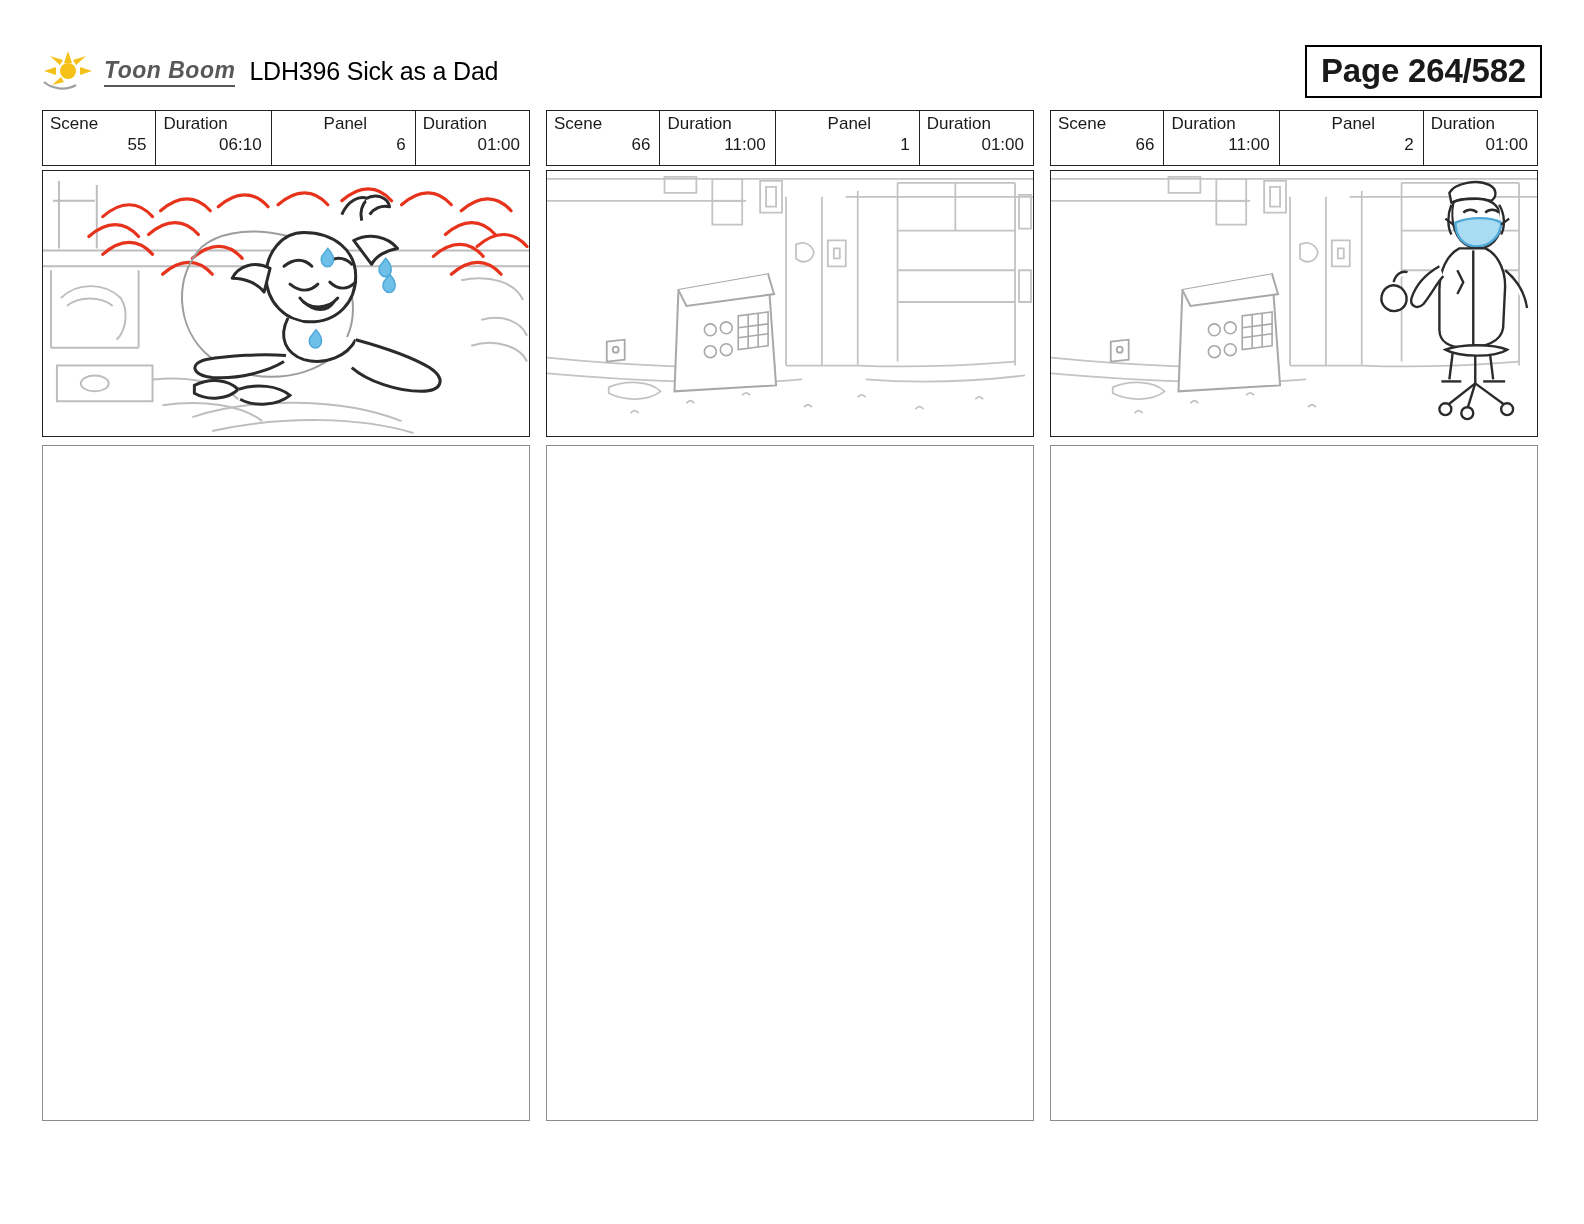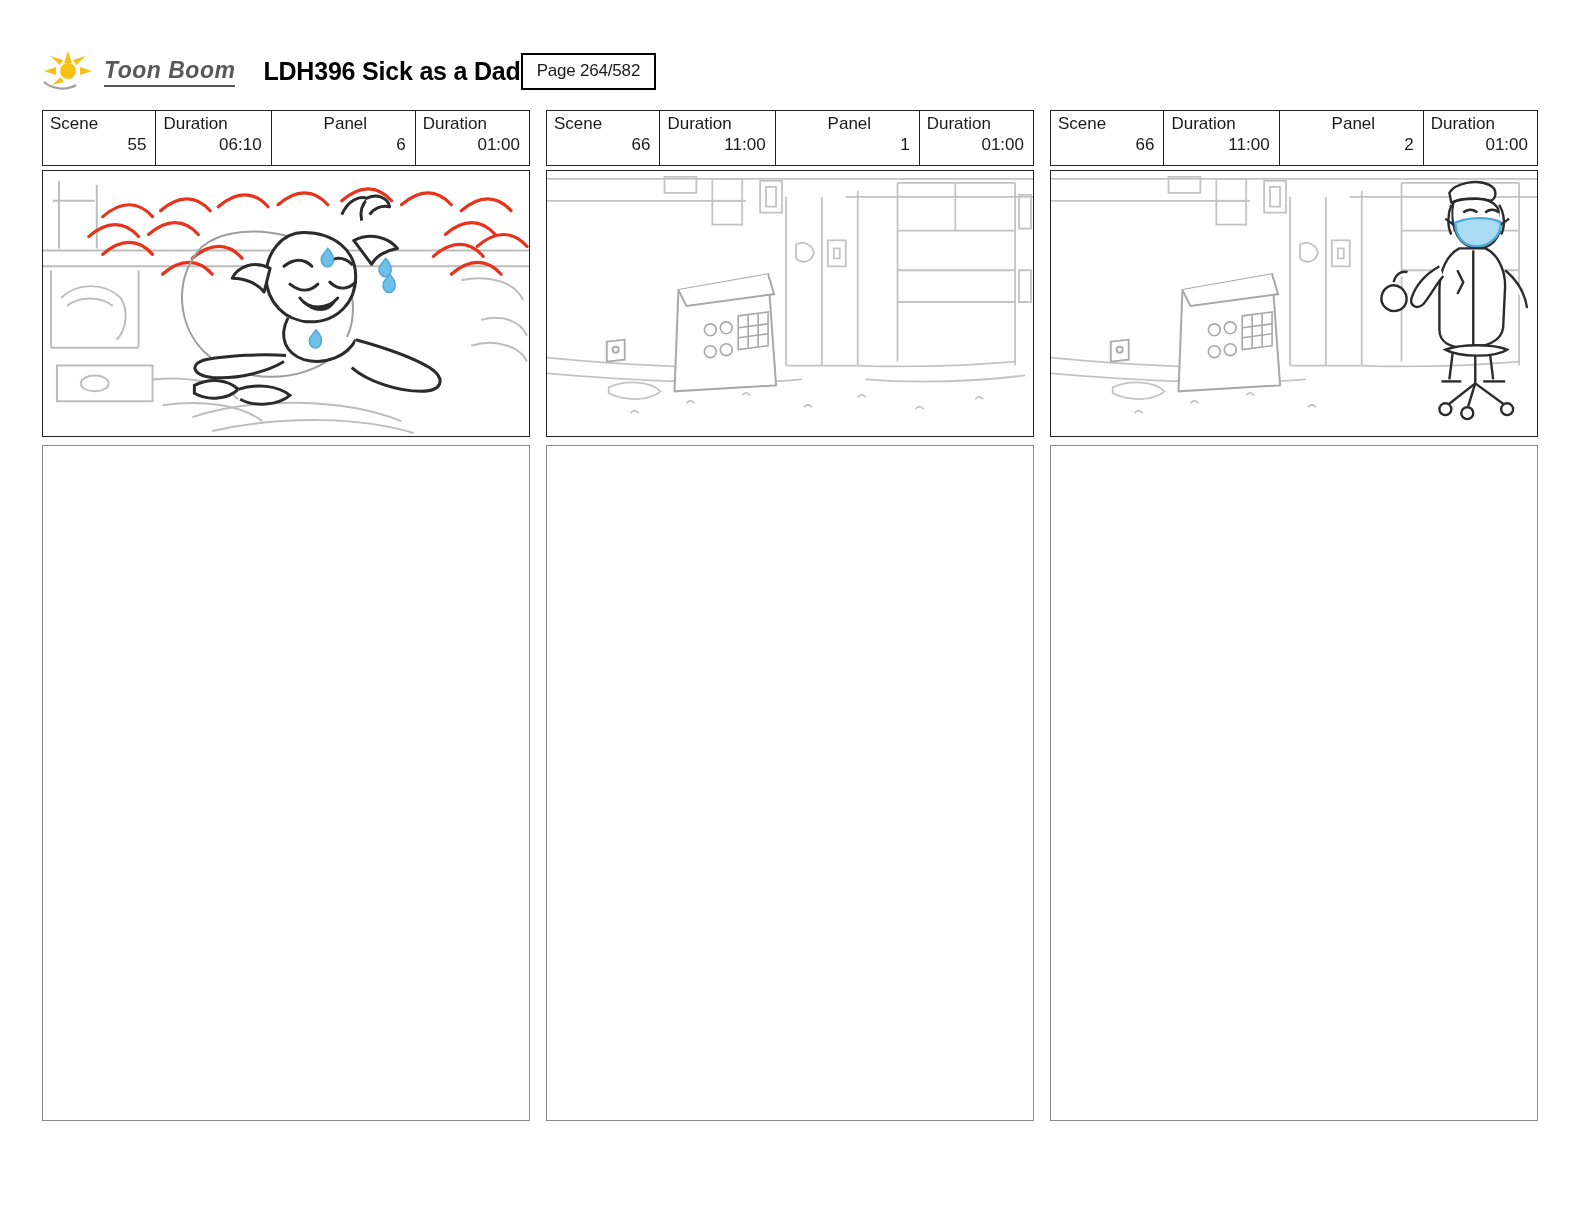--- a/index.html
+++ b/index.html
@@ -20,21 +20,21 @@
     height: 1224px;
     box-sizing: border-box;
     padding: 0 42px;
   }
 
   
   .header {
     height: 110px;
     display: flex;
     align-items: center;
-    justify-content: flex-start;
+    justify-content: space-between;
     padding-top: 32px;
     box-sizing: border-box;
   }
   .brand {
     display: flex;
     align-items: center;
     gap: 10px;
   }
   .sun-logo {
     width: 52px;
@@ -54,30 +54,30 @@
   }
   .brand-word:after {
     content: "";
     position: absolute;
     left: 0; right: 0; bottom: -1px;
     height: 2px;
     background: #58585a;
   }
   .doc-title {
     font-size: 25px;
-    font-weight: bold;
-    margin-left: 18px;
+    font-weight: normal;
+    margin-left: 4px;
     color: #000;
     letter-spacing: -0.2px;
   }
   .page-box {
     border: 2px solid #000;
     padding: 7px 14px 9px 14px;
-    font-size: 17px;
-    font-weight: normal;
+    font-size: 33px;
+    font-weight: bold;
     line-height: 1;
     letter-spacing: -0.2px;
   }
 
   
   .columns {
     display: flex;
     gap: 16px;
   }
   .col {

